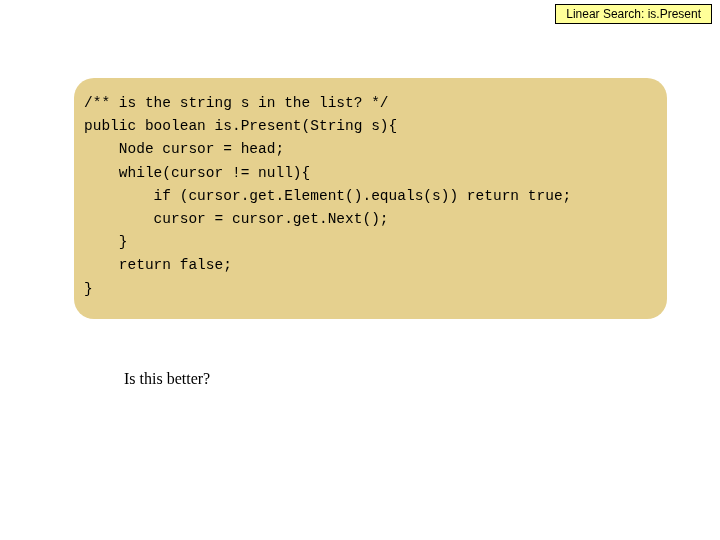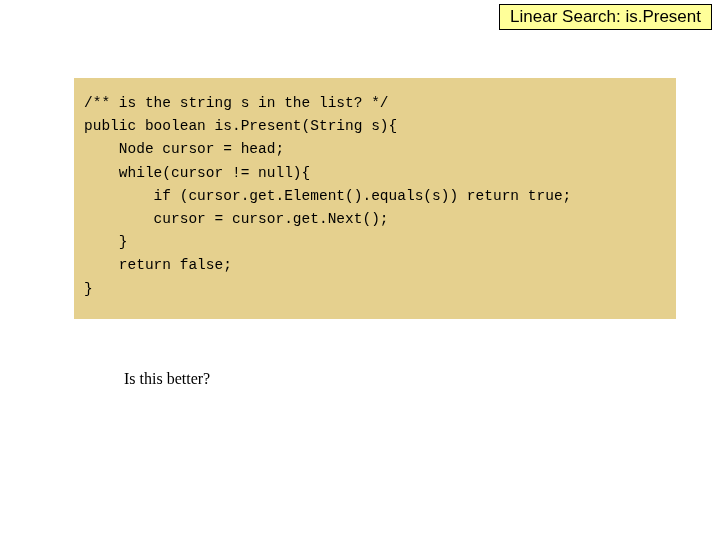--- a/index.html
+++ b/index.html
@@ -11,35 +11,36 @@
     font-family: "Comic Sans MS", cursive, sans-serif;
     position: relative;
   }
   .title-box {
     position: absolute;
     top: 4px;
     right: 8px;
     background: #ffff99;
     border: 1px solid #000;
     padding: 2px 10px;
-    font-size: 17px;
+    font-size: 12px;
     font-weight: normal;
   }
   .code-block {
     position: absolute;
     top: 78px;
     left: 74px;
     width: 572px;
     background: #e5d08e;
-    padding: 14px 20px 18px 10px;
+    padding: 14px 11px 18px 10px;
     font-family: "Courier New", Courier, monospace;
     font-size: 14.5px;
     line-height: 1.6;
     white-space: pre;
     color: #000;
+    border-radius: 20px;
   }
   .question {
     position: absolute;
     top: 370px;
     left: 124px;
     font-size: 16px;
     font-family: Liberation Serif, serif;
     color: #000;
   }
 </style>

